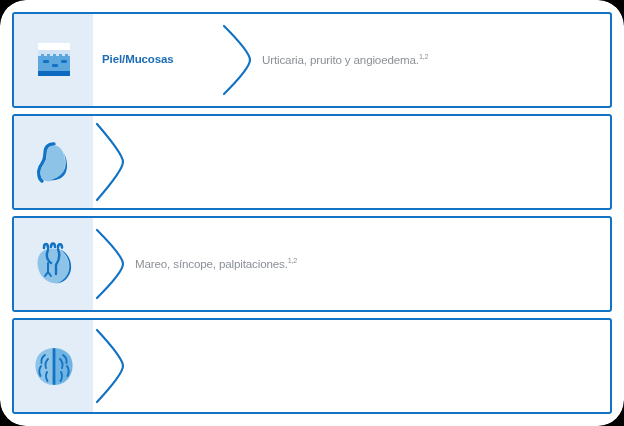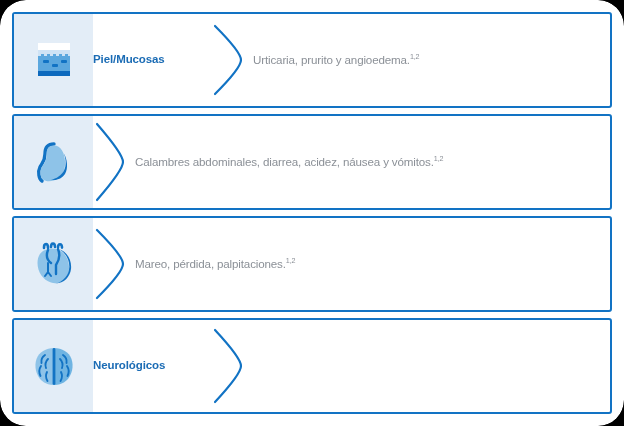--- a/index.html
+++ b/index.html
@@ -13,21 +13,21 @@
   #rows{position:absolute;left:12px;top:12px;width:600px;height:402px;
         display:flex;flex-direction:column;gap:6px;}
 
   .row{position:relative;flex:1;border:2px solid #1273c4;border-radius:3px;
        background:#fff;display:flex;align-items:stretch;overflow:hidden;}
 
   .icon-cell{width:79px;flex:0 0 79px;background:#e3edf7;
              display:flex;align-items:center;justify-content:center;}
   .icon-cell svg{display:block;}
 
-  .label-cell{flex:0 0 118px;display:flex;align-items:center;padding-left:0;}
+  .label-cell{flex:0 0 118px;display:flex;align-items:center;padding-left:9px;}
   .label-cell span{color:#1b6cb5;font-weight:bold;font-size:11.5px;letter-spacing:-.1px;line-height:1.15;}
 
   .chev-cell{flex:0 0 42px;display:flex;align-items:center;justify-content:flex-start;}
   .chev-cell svg{display:block;}
 
   .desc-cell{flex:1;display:flex;align-items:center;padding-right:16px;}
   .desc-cell p{margin:0;color:#8b9097;font-size:11.6px;line-height:1.42;letter-spacing:-.15px;}
   .desc-cell sup{font-size:7.2px;vertical-align:super;letter-spacing:-.2px;}
   #mask-inner{position:absolute;inset:0;border-radius:26px;
         box-shadow:0 0 0 400px #000;
@@ -84,25 +84,20 @@
             </svg>
           </span>
         </div>
         <div class="chev-cell">
           <span>
             <svg width="34" height="84" viewBox="0 0 34 84">
               <path d="M4 4 Q30 34 30 42 Q30 50 4 80" fill="none" stroke="#1273c4" stroke-width="2.2" stroke-linecap="round"></path>
             </svg>
           </span>
         </div>
-        <div class="desc-cell">
-          <p>
-            <span>Calambres abdominales, diarrea, acidez, náusea y vómitos.</span><sup>1,2</sup>
-          </p>
-        </div>
       </div>
 
       <div class="row">
         <div class="icon-cell">
           <span>
             <svg width="44" height="46" viewBox="0 0 44 46">
               <path d="M13 9 C8 11 5.5 16 5.5 22 C5.5 31 11 39 19 41.5
                        C27 44 34.5 39 36.5 31 C38.5 23 35 14 29 10
                        C24 6.6 17.5 7 13 9 Z" fill="#8ec3e8"></path>
               <path d="M27 8.2 C33 11 37.5 18 37.3 26 C37 34.5 31 41 23.5 42.4
@@ -118,21 +113,21 @@
         </div>
         <div class="chev-cell">
           <span>
             <svg width="34" height="76" viewBox="0 0 34 76">
               <path d="M4 4 Q30 30 30 38 Q30 46 4 72" fill="none" stroke="#1273c4" stroke-width="2.2" stroke-linecap="round"></path>
             </svg>
           </span>
         </div>
         <div class="desc-cell">
           <p>
-            <span>Mareo, pérdida, palpitaciones.</span><sup>1,2</sup>
+            <span>Mareo, síncope, palpitaciones.</span><sup>1,2</sup>
           </p>
         </div>
       </div>
 
       <div class="row">
         <div class="icon-cell">
           <span>
             <svg width="46" height="44" viewBox="0 0 46 44">
               <path d="M23 4 C15 4 8 8 5.5 15 C3 22 5 31 10 36 C14 40 19 41 23 41 Z" fill="#8ec3e8"></path>
               <path d="M23 4 C31 4 38 8 40.5 15 C43 22 41 31 36 36 C32 40 27 41 23 41 Z" fill="#6fb4e2"></path>
@@ -141,23 +136,20 @@
               <path d="M17 15 C14.5 17.5 14 21 15 24" fill="none" stroke="#1273c4" stroke-width="1.9" stroke-linecap="round"></path>
               <path d="M10 22 C8 25 8 29 9.5 32" fill="none" stroke="#1273c4" stroke-width="1.9" stroke-linecap="round"></path>
               <path d="M16 28 C14.5 31 15 34.5 16.5 37" fill="none" stroke="#1273c4" stroke-width="1.9" stroke-linecap="round"></path>
               <path d="M32 11 C35 13 36 16 35.5 19" fill="none" stroke="#1273c4" stroke-width="1.9" stroke-linecap="round"></path>
               <path d="M29 15 C31.5 17.5 32 21 31 24" fill="none" stroke="#1273c4" stroke-width="1.9" stroke-linecap="round"></path>
               <path d="M36 22 C38 25 38 29 36.5 32" fill="none" stroke="#1273c4" stroke-width="1.9" stroke-linecap="round"></path>
               <path d="M30 28 C31.5 31 31 34.5 29.5 37" fill="none" stroke="#1273c4" stroke-width="1.9" stroke-linecap="round"></path>
             </svg>
           </span>
         </div>
-        <div class="label-cell">
-          <span>Neurológicos</span>
-        </div>
         <div class="chev-cell">
           <span>
             <svg width="34" height="80" viewBox="0 0 34 80">
               <path d="M4 4 Q30 32 30 40 Q30 48 4 76" fill="none" stroke="#1273c4" stroke-width="2.2" stroke-linecap="round"></path>
             </svg>
           </span>
         </div>
       </div>
 
     </div>

